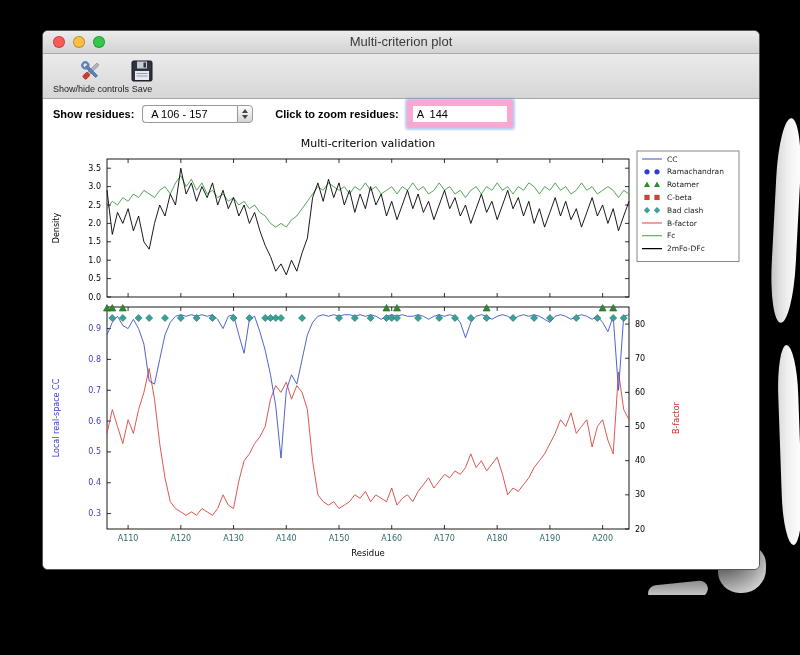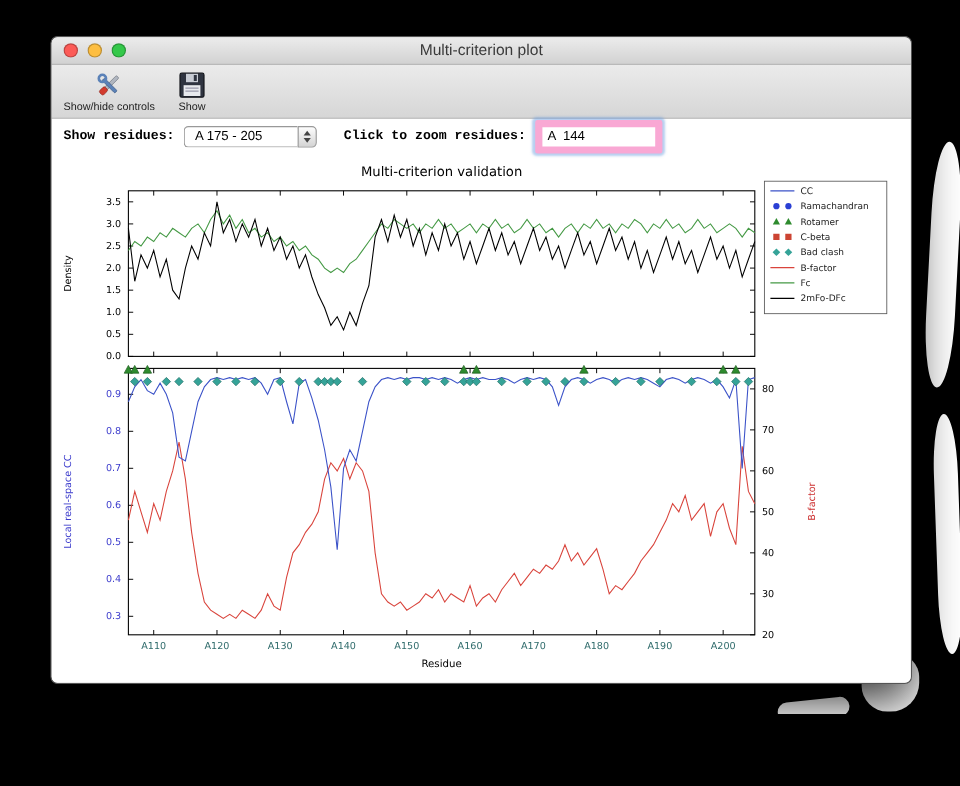--- a/index.html
+++ b/index.html
@@ -14,26 +14,26 @@
   .window{position:absolute;left:42px;top:30px;width:716px;background:#fff;border:1px solid #555;
           border-radius:6px;overflow:hidden;box-shadow:0 14px 40px rgba(0,0,0,.8);}
   .titlebar{position:relative;height:22px;background:linear-gradient(#ececec,#d2d2d2);
             border-bottom:1px solid #a9a9a9;}
   .lights{position:absolute;left:10px;top:5px;display:flex;}
   .light{width:12px;height:12px;border-radius:50%;margin-right:8px;border:1px solid rgba(0,0,0,.25);box-sizing:border-box;}
   .red{background:#fc5b57;} .yellow{background:#fdbe41;} .green{background:#34c84a;}
   .title{text-align:center;font-size:13px;line-height:22px;color:#3a3a3a;}
 
   .toolbar{height:44px;background:linear-gradient(#ebebeb,#d6d6d6);border-bottom:1px solid #a5a5a5;
-           display:flex;align-items:center;padding-left:10px;gap:18px;}
+           display:flex;align-items:center;padding-left:10px;}
   .tool-btn{display:flex;flex-direction:column;align-items:center;font-size:9px;color:#222;cursor:default;}
   .tool-btn svg{display:block;}
 
   .controls{height:30px;display:flex;align-items:center;padding:0 10px;gap:8px;background:#fff;}
-  .ctl-label{font-size:11px;font-weight:bold;color:#000;font-family:Liberation Mono, monospace;}
+  .ctl-label{font-size:11px;font-weight:bold;color:#000;}
   .combo{display:flex;align-items:stretch;margin-right:14px;}
   .combo-value{border:1px solid #999;border-right:none;background:#fff;padding:2px 8px;font-size:11px;
                border-radius:4px 0 0 4px;min-width:78px;}
   .stepper{width:14px;border:1px solid #999;border-radius:0 4px 4px 0;
            background:linear-gradient(#fdfdfd,#d4d4d4);display:flex;flex-direction:column;
            align-items:center;justify-content:center;}
   .stepper i{display:block;width:0;height:0;border-left:3px solid transparent;border-right:3px solid transparent;}
   .stepper .up{border-bottom:4px solid #444;margin-bottom:2px;}
   .stepper .down{border-top:4px solid #444;}
   .zoom-input{width:86px;font-size:11px;padding:2px 4px;border:6px solid #f9a8d4;border-radius:2px;
@@ -85,28 +85,28 @@
         <span>
           <svg width="26" height="26" viewBox="0 0 26 26">
             <rect x="3" y="3" width="20" height="20" rx="1.5" fill="#2f3440" stroke="#14161c"></rect>
             <rect x="8" y="3.5" width="10" height="7" fill="#c8ccd4"></rect>
             <rect x="14.5" y="4.5" width="2.5" height="5" fill="#2f3440"></rect>
             <rect x="6" y="13" width="14" height="9" fill="#e8eaee"></rect>
             <line x1="7.5" y1="15.5" x2="18.5" y2="15.5" stroke="#99a" stroke-width="1"></line>
             <line x1="7.5" y1="18" x2="18.5" y2="18" stroke="#99a" stroke-width="1"></line>
           </svg>
         </span>
-        <span class="tool-label">Show</span>
+        <span class="tool-label">Save</span>
       </div>
     </div>
 
     <div class="controls">
       <span class="ctl-label">Show residues:</span>
       <div class="combo">
-        <span class="combo-value">A 175 - 205</span>
+        <span class="combo-value">A 106 - 157</span>
         <span class="stepper">
             <i class="up"></i>
             <i class="down"></i>
           </span>
       </div>
       <span class="ctl-label">Click to zoom residues:</span>
       <input class="zoom-input" type="text" value="A  144" style="">
     </div>
 
     <div class="figure">

